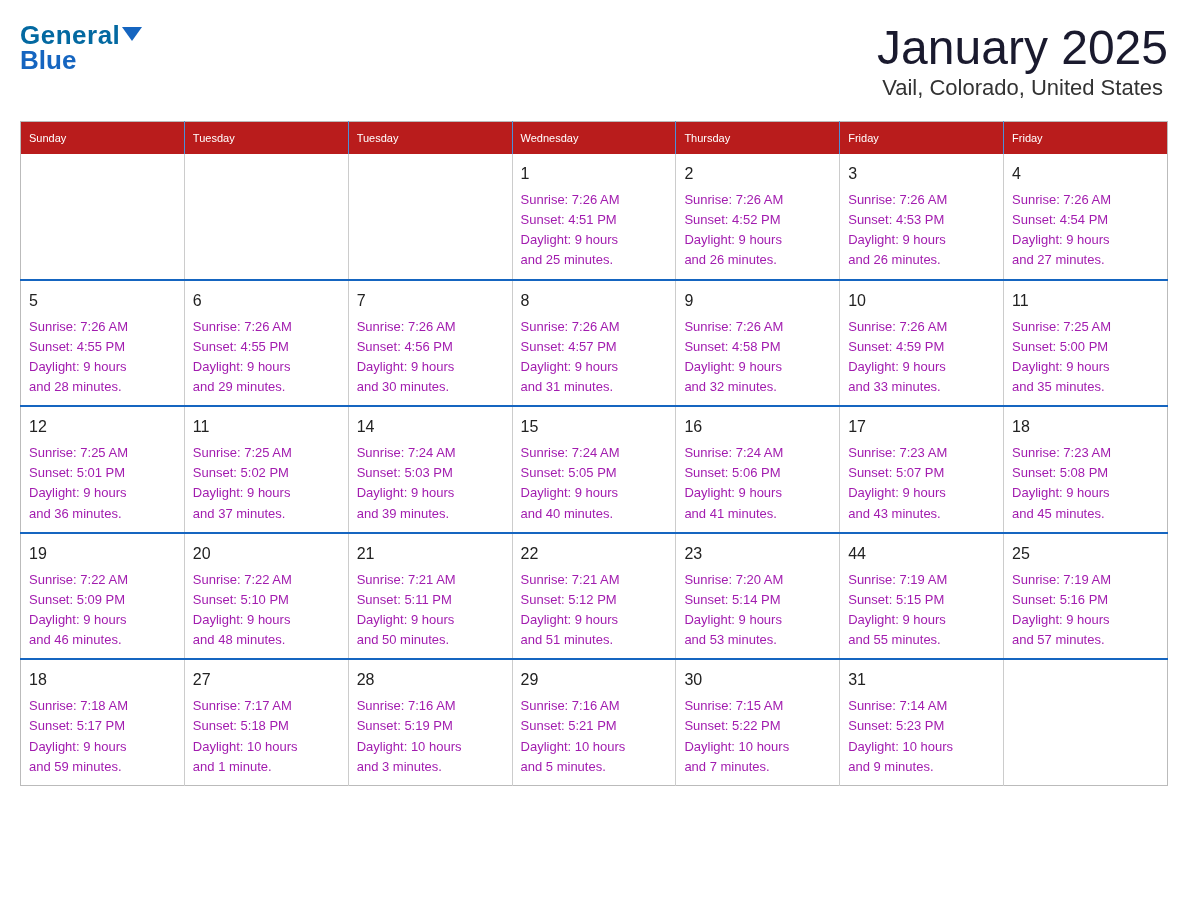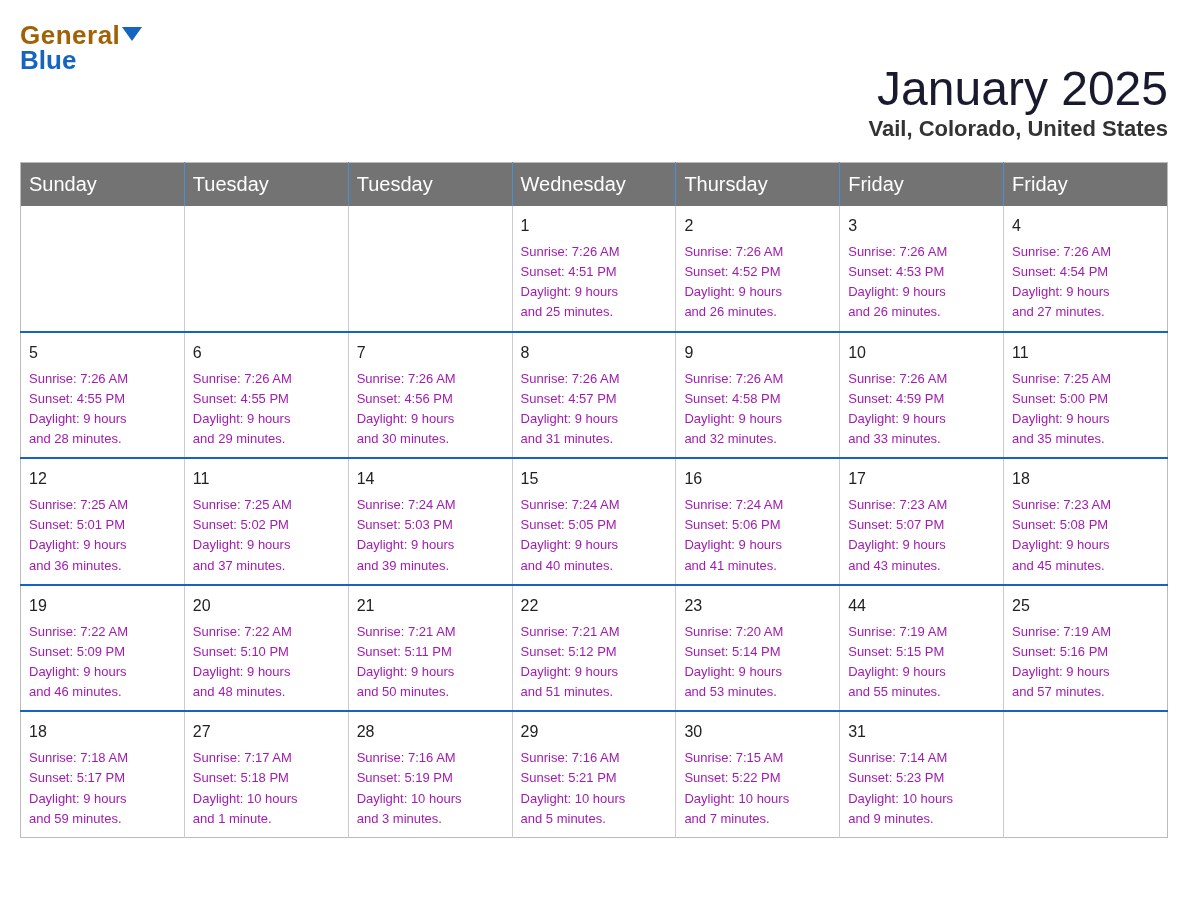--- a/index.html
+++ b/index.html
@@ -17,21 +17,21 @@
       margin-bottom: 20px;
     }
     .logo {
       display: flex;
       flex-direction: column;
       align-items: flex-start;
     }
     .logo-general {
       font-size: 26px;
       font-weight: bold;
-      color: #a16207;
+      color: #0369a1;
       letter-spacing: 0.5px;
     }
     .logo-blue {
       font-size: 26px;
       font-weight: bold;
       color: #1565c0;
       margin-top: -6px;
     }
     .logo-triangle {
       display: inline-block;
@@ -39,44 +39,43 @@
       height: 0;
       border-left: 10px solid transparent;
       border-right: 10px solid transparent;
       border-top: 14px solid #1565c0;
       margin-left: 2px;
       vertical-align: middle;
       position: relative;
       top: -2px;
     }
     .title-section {
-      text-align: right;
-      margin-top: 41px;
+      text-align: center;
     }
     .title-section h1 {
       font-size: 48px;
       font-weight: normal;
       color: #1a1a2e;
     }
     .title-section h2 {
       font-size: 22px;
-      font-weight: bold;
+      font-weight: normal;
       color: #333;
     }
     .calendar {
       width: 100%;
       border-collapse: collapse;
       border: 1px solid #bbb;
     }
     .calendar thead tr th {
-      background-color: #737373;
+      background-color: #b91c1c;
       color: #fff;
       padding: 10px 8px;
       text-align: left;
-      font-size: 20px;
+      font-size: 11px;
       font-weight: normal;
       border-right: 1px solid #4a90d9;
     }
     .calendar thead tr th:last-child {
       border-right: none;
     }
     .calendar tbody tr td {
       vertical-align: top;
       padding: 8px;
       border-right: 1px solid #ccc;

